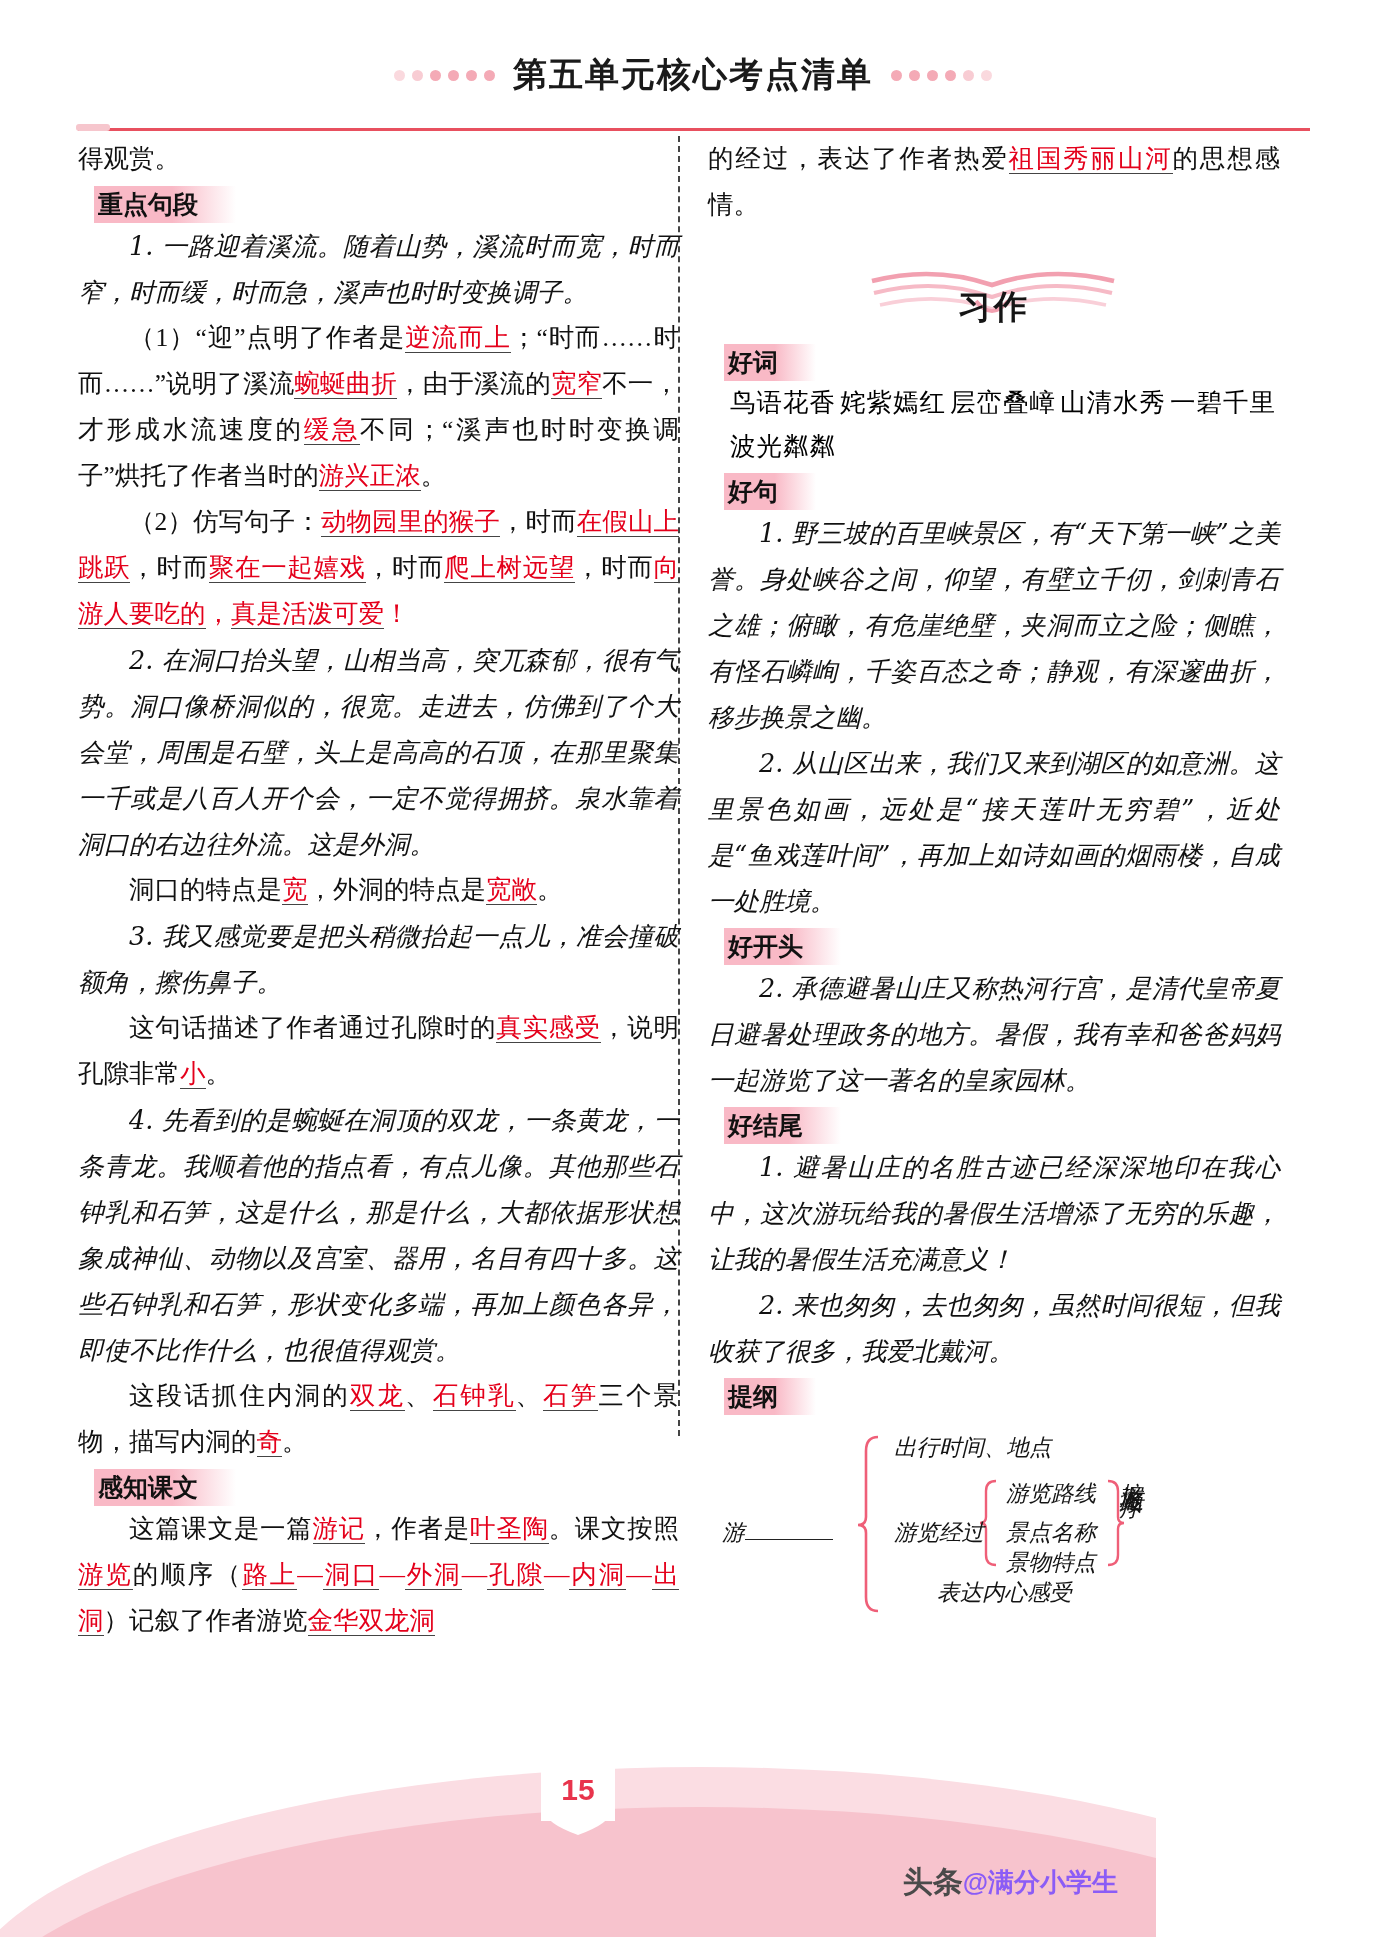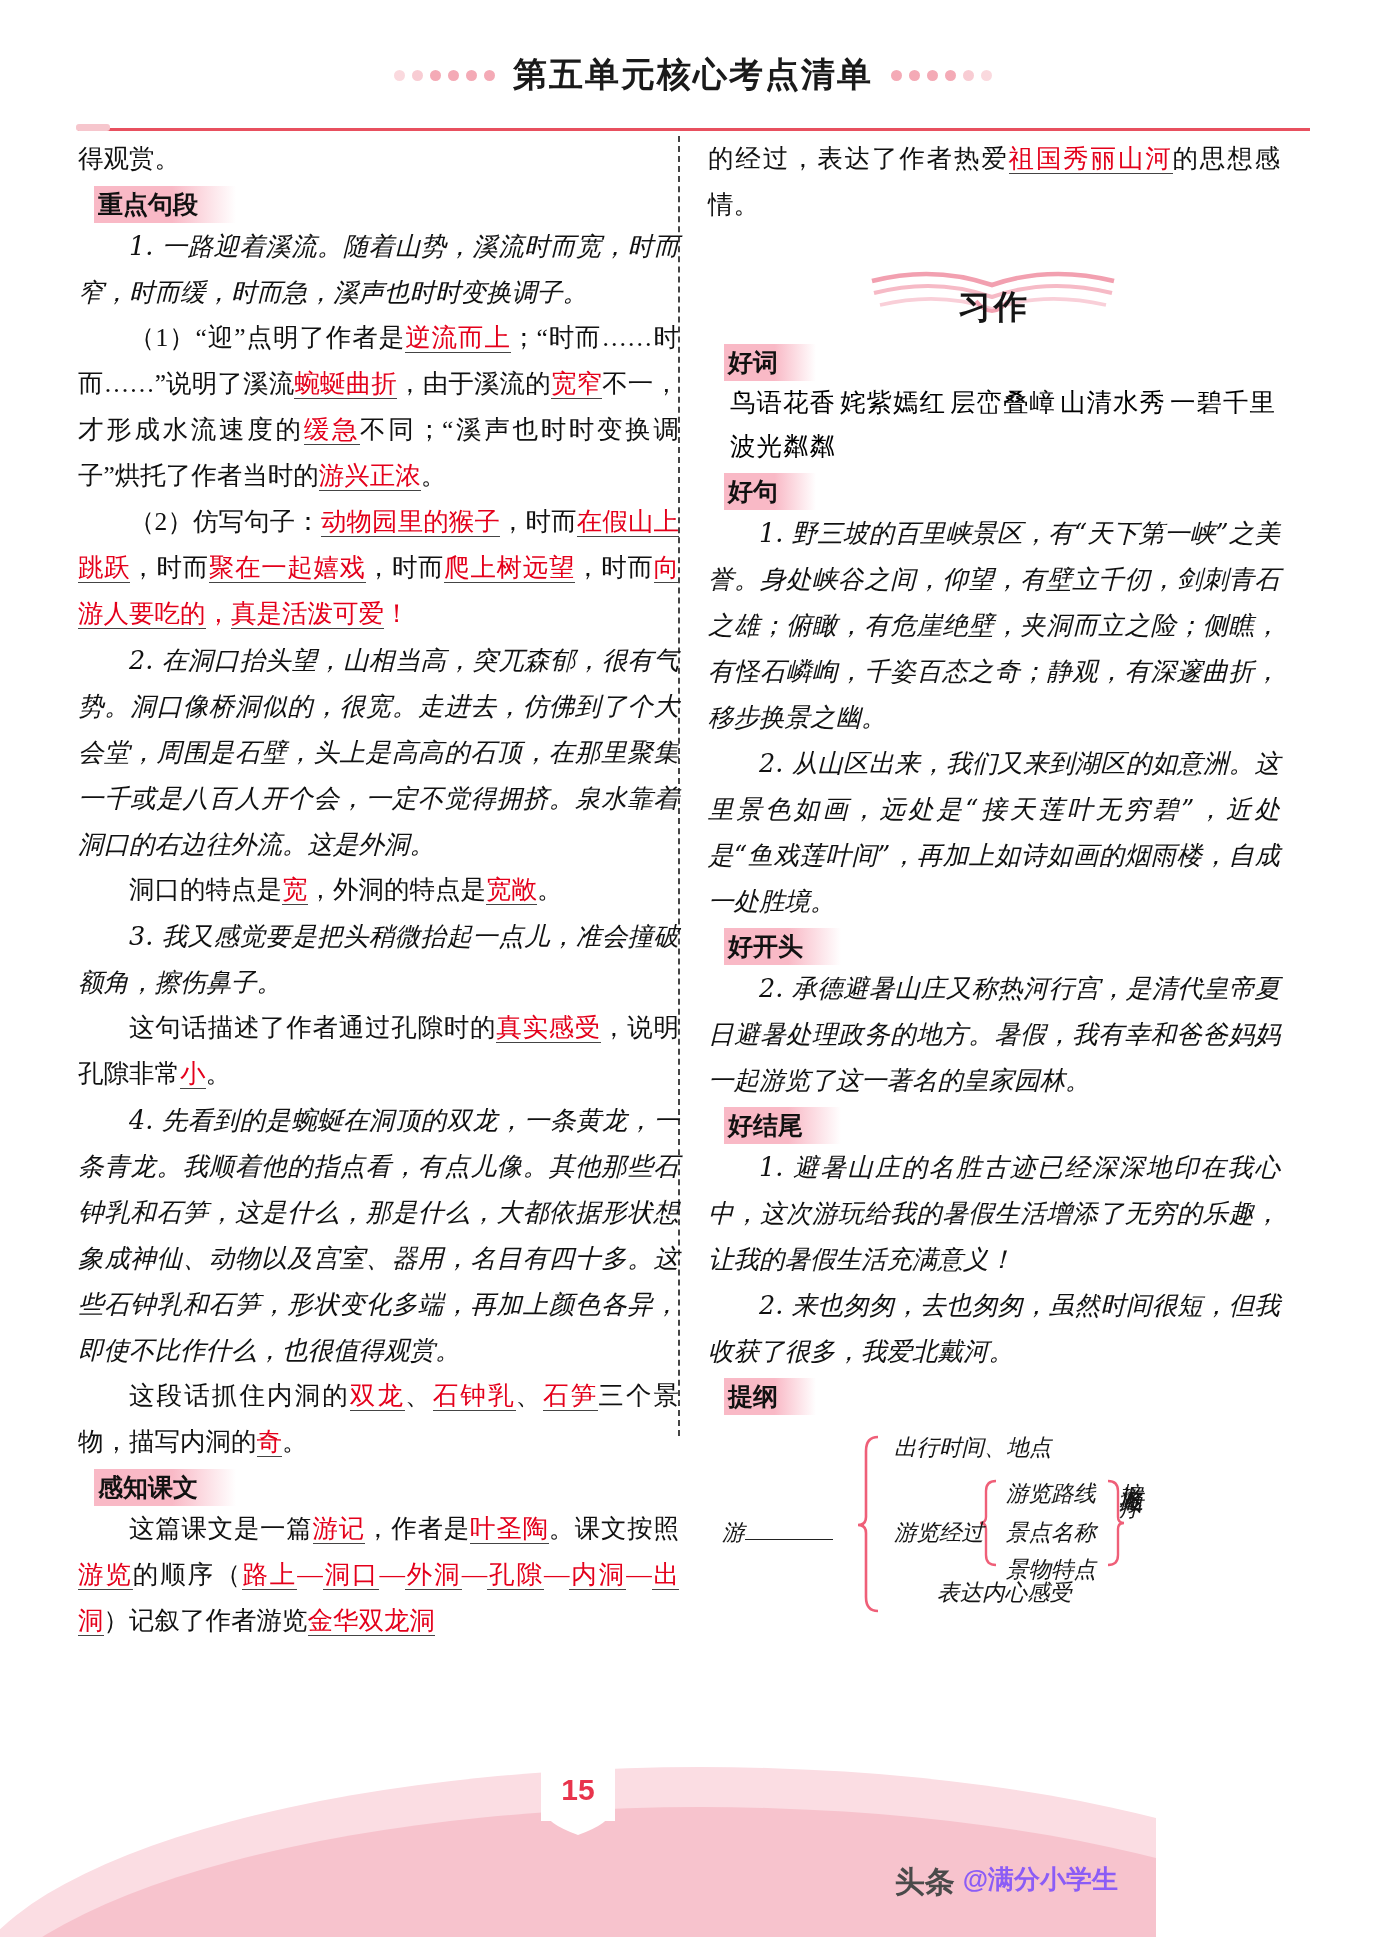--- a/index.html
+++ b/index.html
@@ -99,21 +99,21 @@
   }
   .outline .root u { border-bottom: 1.6px solid #222; text-decoration: none;
     display: inline-block; width: 88px; }
   .outline .lvl1 { position: absolute; white-space: nowrap; }
   .outline .l1a { left: 186px; top: 7px; }
   .outline .l1b { left: 186px; top: 92px; }
   .outline .l1c { left: 186px; top: 152px; margin-left: 43px; }
   .outline .lvl2 { position: absolute; white-space: nowrap; left: 298px; }
   .outline .l2a { top: 53px; }
   .outline .l2b { top: 92px; }
-  .outline .l2c { top: 129px; }
+  .outline .l2c { top: 122px; }
   .outline .vert {
     position: absolute; left: 410px; top: 40px;
     writing-mode: vertical-rl; text-orientation: upright;
     letter-spacing: 3px; line-height: 26px; height: 150px;
   }
   .outline svg { position: absolute; left: 0; top: 0; overflow: visible; }
 
   
   .footer-band {
     position: absolute; left: 0; bottom: 0; width: 1156px; height: 186px;
@@ -137,21 +137,21 @@
   .pagenum-badge::before,
   .pagenum-badge::after{
     content:""; position:absolute; bottom:-1px; width:0; height:0;
   }
   .badge-shape{
     position:absolute; left:50%; transform:translateX(-50%); bottom:100px;
     width:78px; height:84px;
   }
   .watermark {
     position: absolute; right: 38px; bottom: 34px;
-    display: flex; align-items: flex-start; gap: 8px;
+    display: flex; align-items: center; gap: 0;
     font-family: "Liberation Sans", sans-serif;
     color: #4a4a4a; font-size: 30px; font-weight: bold;
   }
   .watermark .wm-sub { font-size: 26px; font-weight: bold; color: #8b5cf6; }
 </style>
 </head>
 <body>
 
 <div class="page">
 

